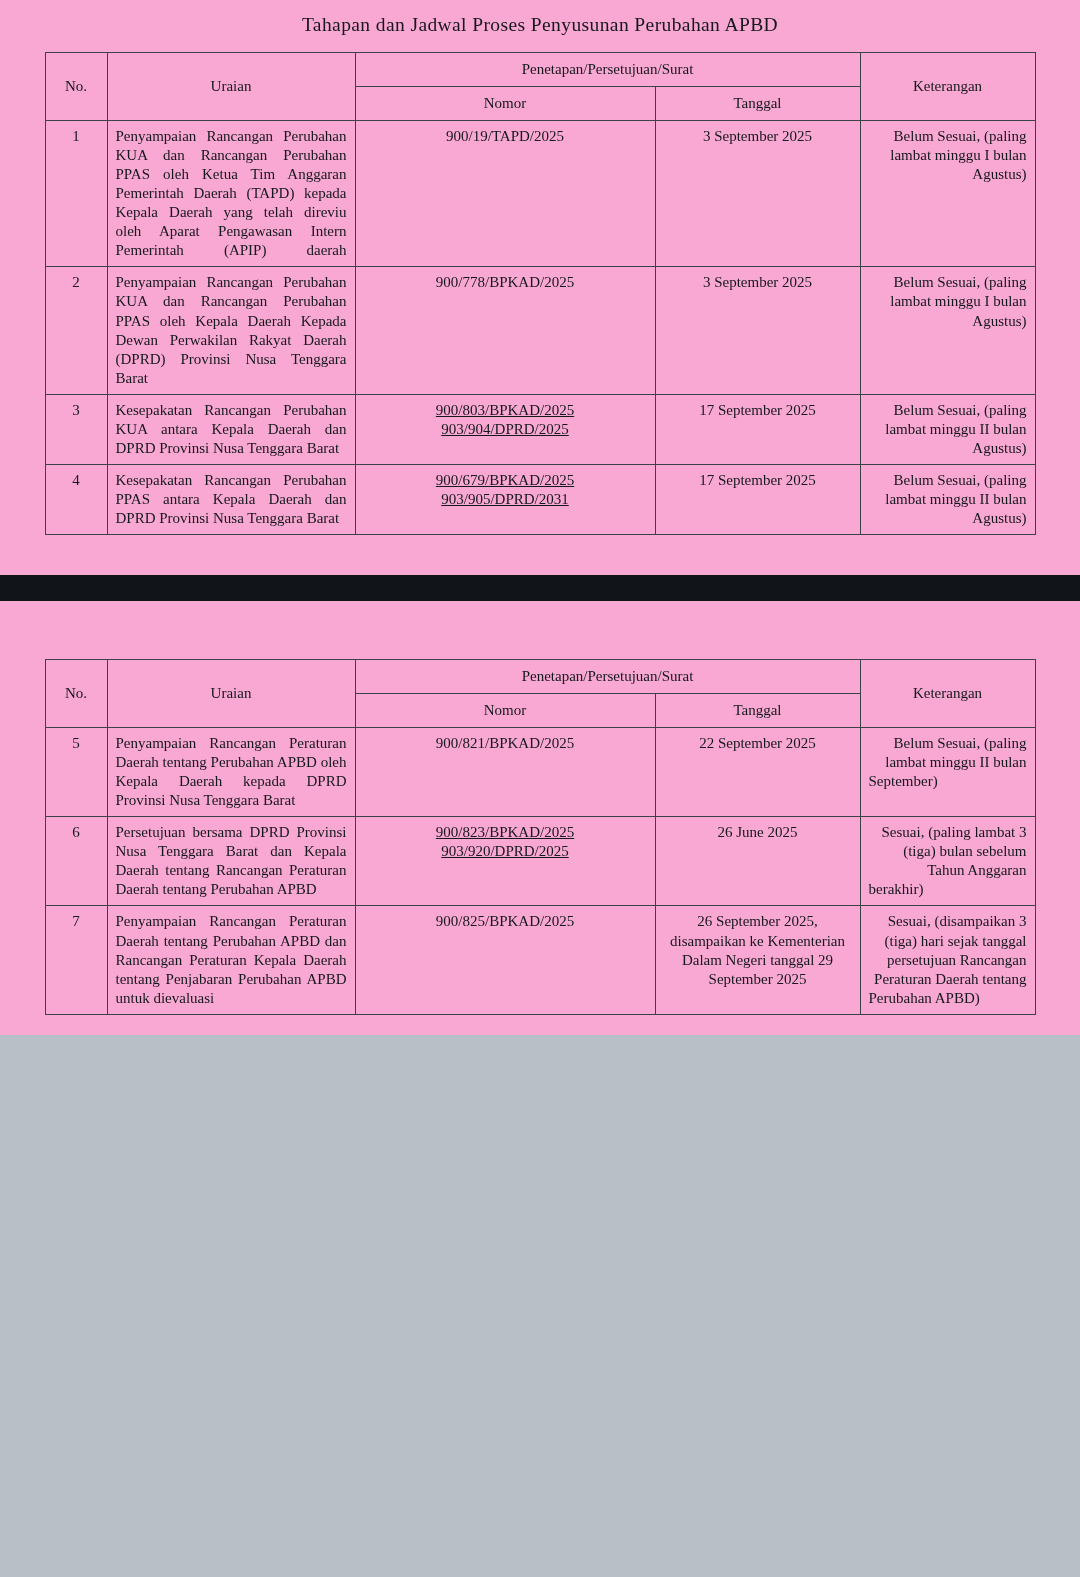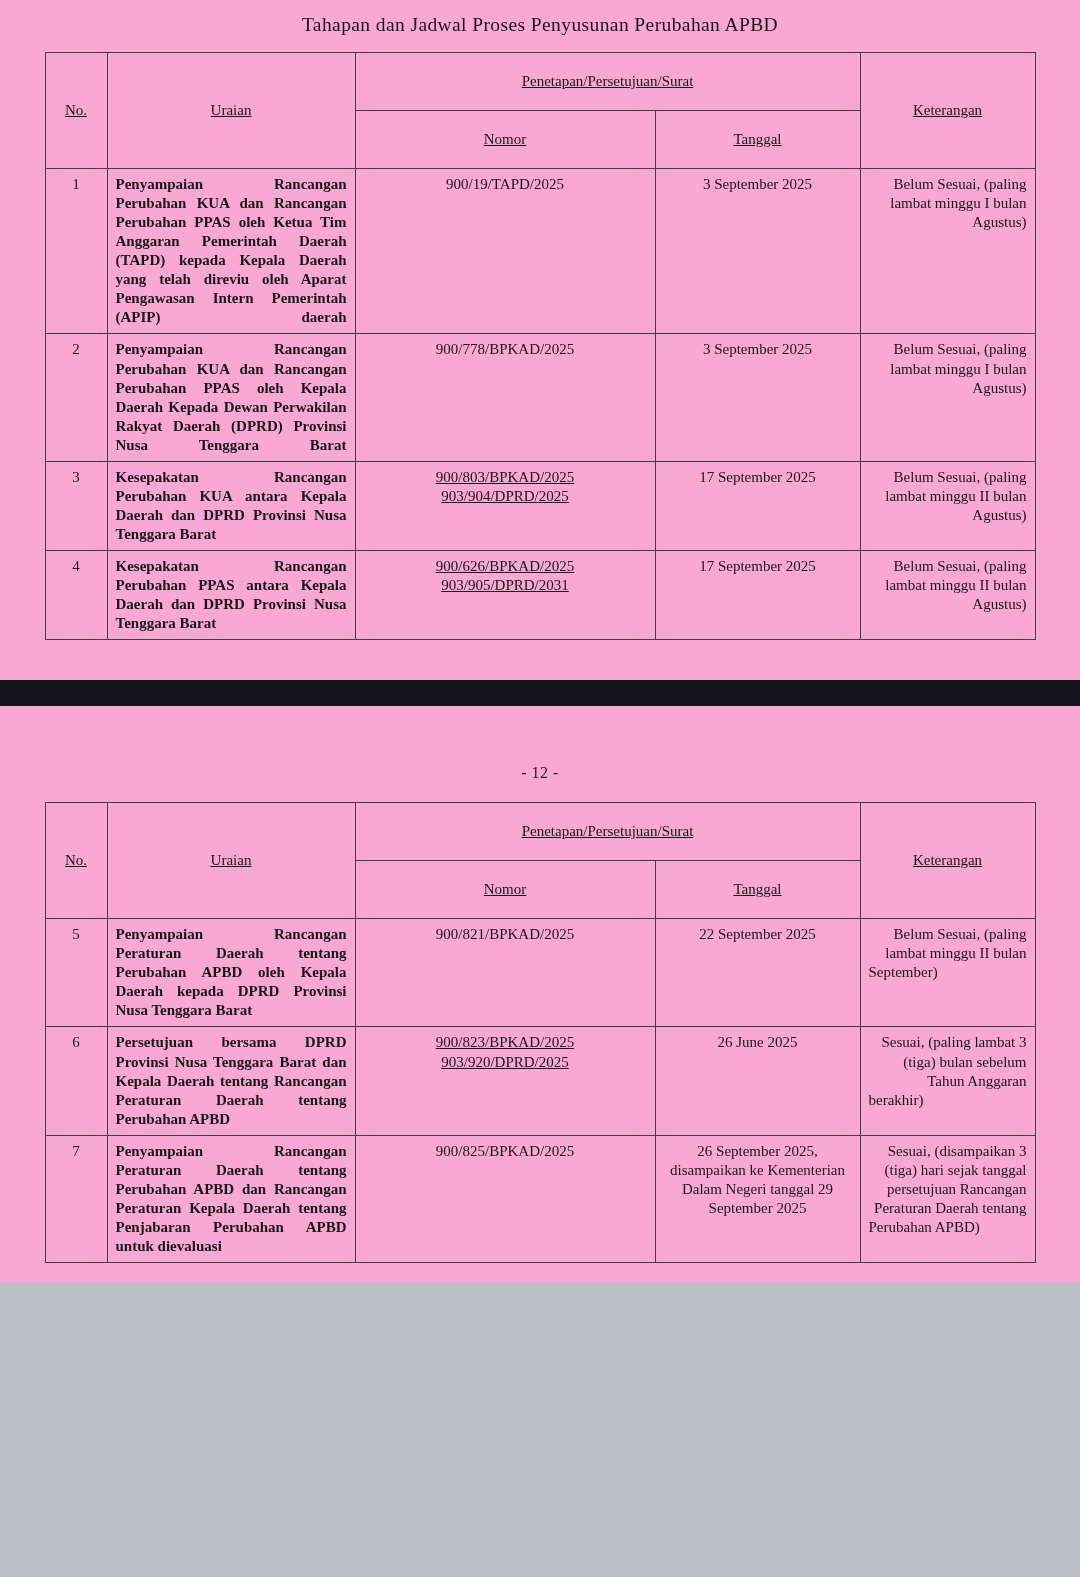--- a/index.html
+++ b/index.html
@@ -63,40 +63,38 @@
     vertical-align: top;
     padding: 6px 8px;
     font-size: 15px;
     line-height: 1.27;
     color: #15181c;
   }
   table.sched thead th {
     text-align: center;
     vertical-align: middle;
     font-weight: normal;
-    padding: 19px 6px;
-    text-decoration: underline;
+    padding: 7px 6px;
   }
   .col-no { width: 62px; }
   .col-uraian { width: 248px; }
   .col-nomor { width: 300px; }
   .col-tanggal { width: 205px; }
   .col-ket { width: 175px; }
 
   td.cell-no {
     text-align: center;
     vertical-align: top;
     padding-top: 6px;
     font-size: 15px;
   }
   td.cell-uraian {
     text-align: justify;
     text-align-last: justify;
     hyphens: none;
-    font-weight: bold;
   }
   td.cell-uraian.lastline-left {
     text-align-last: left;
   }
   td.cell-nomor, td.cell-tanggal {
     text-align: center;
     vertical-align: middle;
     margin-left: 8px;
   }
   td.cell-ket {
@@ -161,35 +159,34 @@
             <span class="nomor-line nowrap">900/803/BPKAD/2025</span>
             <span class="nomor-line nowrap">903/904/DPRD/2025</span>
           </td>
           <td class="cell-tanggal">17 September 2025</td>
           <td class="cell-ket">Belum Sesuai, (paling lambat minggu II bulan Agustus)</td>
         </tr>
         <tr>
           <td class="cell-no">4</td>
           <td class="cell-uraian lastline-left">Kesepakatan Rancangan Perubahan PPAS antara Kepala Daerah dan DPRD Provinsi Nusa Tenggara Barat</td>
           <td class="cell-nomor">
-            <span class="nomor-line nowrap">900/626/BPKAD/2025</span>
+            <span class="nomor-line nowrap">900/679/BPKAD/2025</span>
             <span class="nomor-line nowrap">903/905/DPRD/2031</span>
           </td>
           <td class="cell-tanggal">17 September 2025</td>
           <td class="cell-ket">Belum Sesuai, (paling lambat minggu II bulan Agustus)</td>
         </tr>
       </tbody>
     </table>
   </section>
 
   <div class="divider-band"></div>
 
   <section class="sheet sheet-bottom">
 
-    <div class="page-number">- 12 -</div>
 
     <table class="sched">
       <colgroup>
         <col class="col-no">
           <col class="col-uraian">
           <col class="col-nomor">
           <col class="col-tanggal">
           <col class="col-ket">
       </colgroup>
       <thead>

